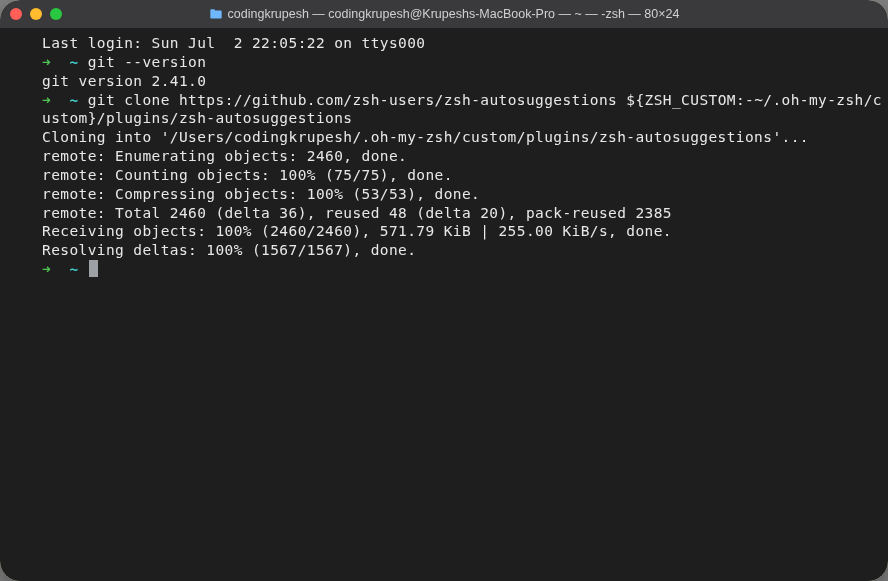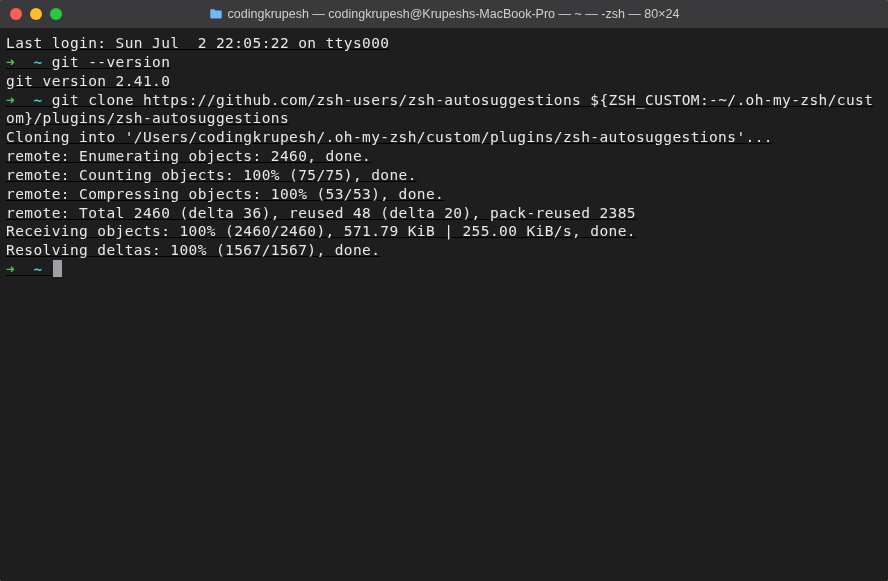--- a/index.html
+++ b/index.html
@@ -8,26 +8,25 @@
       font-family: "Menlo", "Monaco", "Consolas", monospace;
       display: flex;
       justify-content: center;
       align-items: flex-start;
       padding: 0;
     }
     .window {
       width: 888px;
       height: 581px;
       background: #fef9c3;
-      border-radius: 1px;
+      border-radius: 20px;
       overflow: hidden;
       box-shadow: 0 10px 40px rgba(0,0,0,0.5);
       display: flex;
       flex-direction: column;
-      text-decoration: underline;
     }
     .titlebar {
       height: 28px;
       background: #3a3a3c;
       display: flex;
       align-items: center;
       padding: 0 10px;
       position: relative;
       flex-shrink: 0;
     }
@@ -68,21 +67,21 @@
       background: #1e1e1e;
       padding: 6px 6px;
       font-size: 14.5px;
       line-height: 1.30;
       color: #e8e8e8;
       white-space: pre-wrap;
       word-break: break-all;
       overflow: hidden;
       letter-spacing: 0.4px;
     }
-    .line { display: block; }
+    .line { display: block; margin-left: 36px; }
     .arrow { color: #4ec452; font-weight: bold; }
     .tilde { color: #3fd1cf; font-weight: bold; }
     .cmd-part { color: #e8e8e8; }
     .cursor {
       display: inline-block;
       width: 9px;
       height: 17px;
       background: #9da0a4;
       vertical-align: text-bottom;
       margin-left: 1px;

